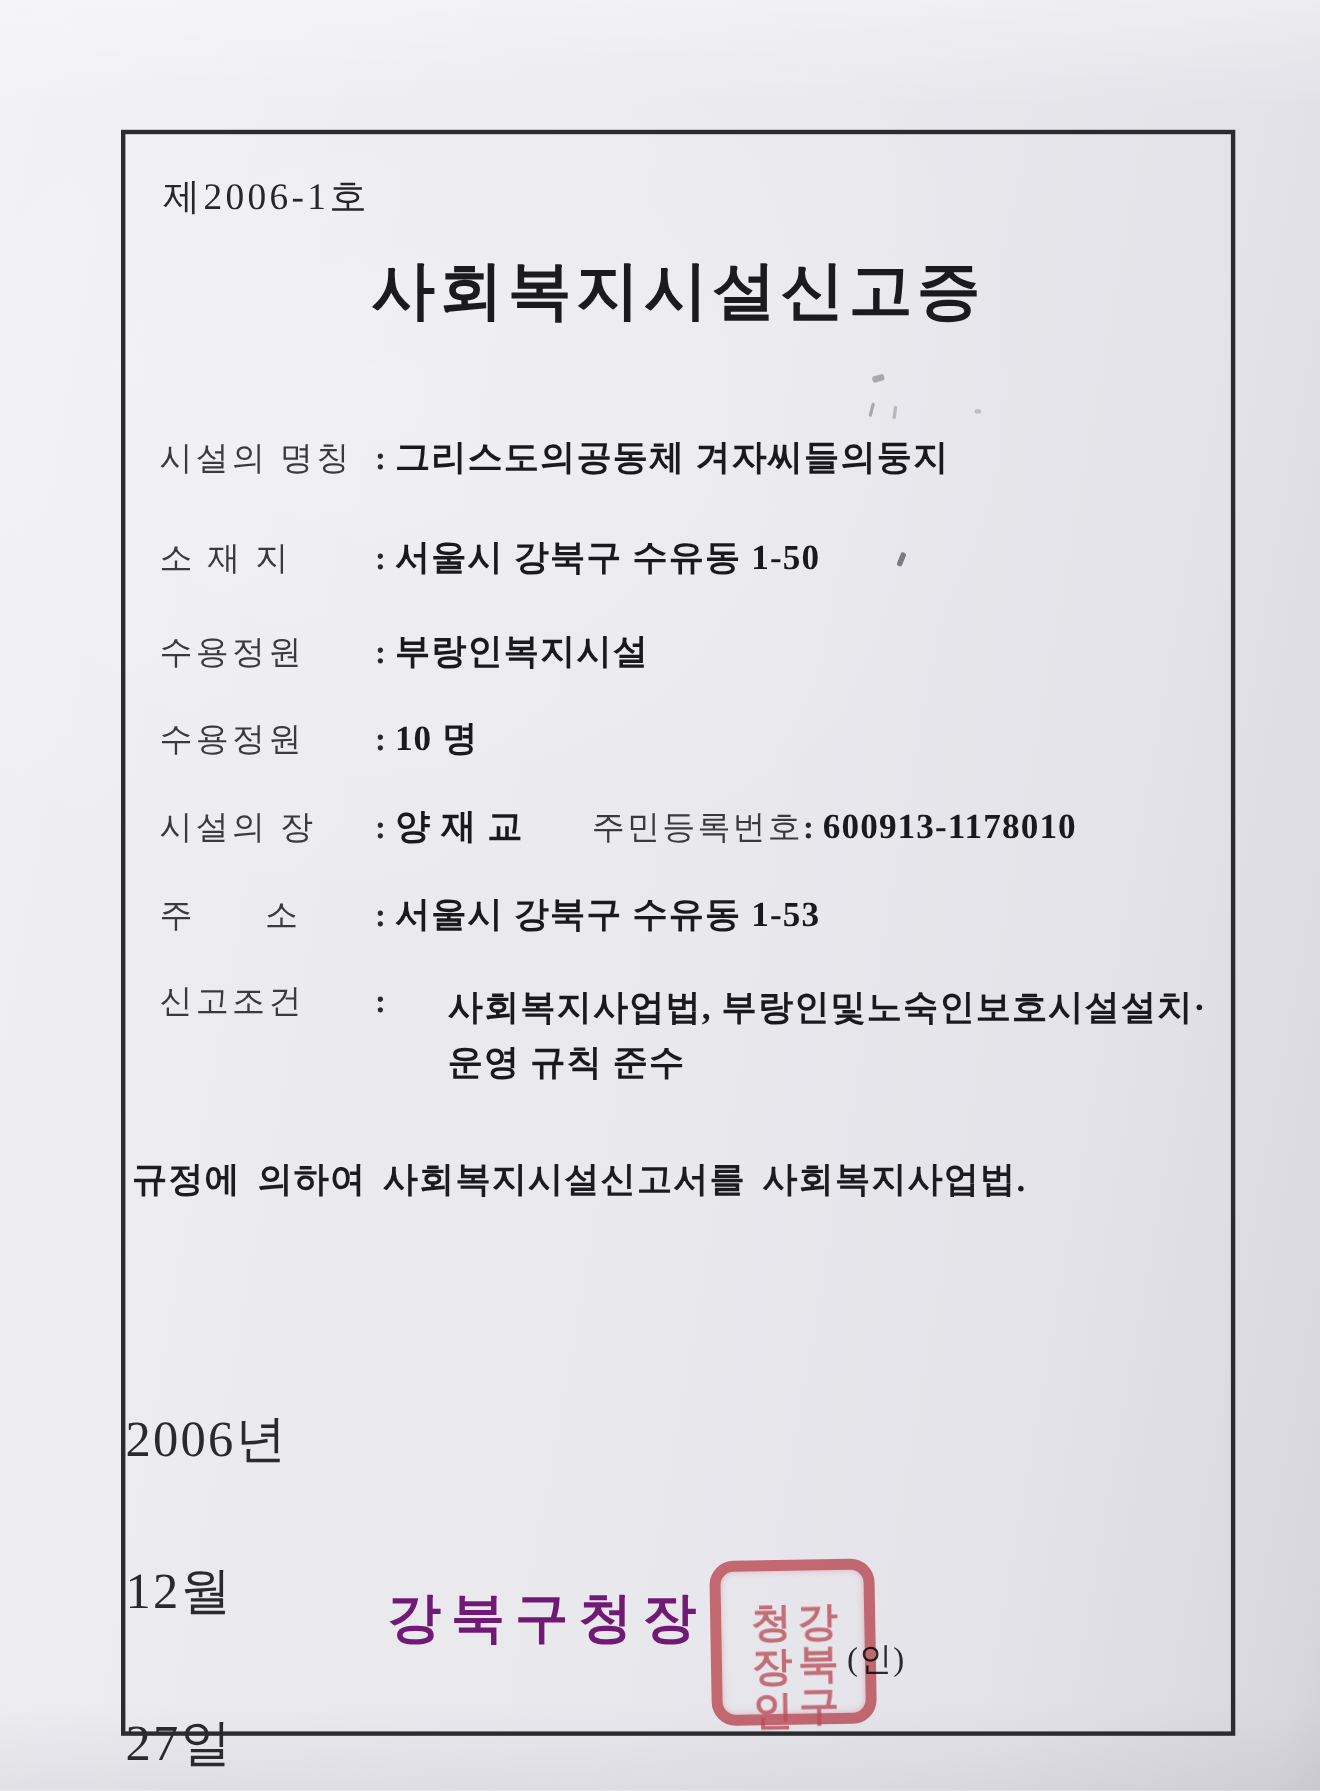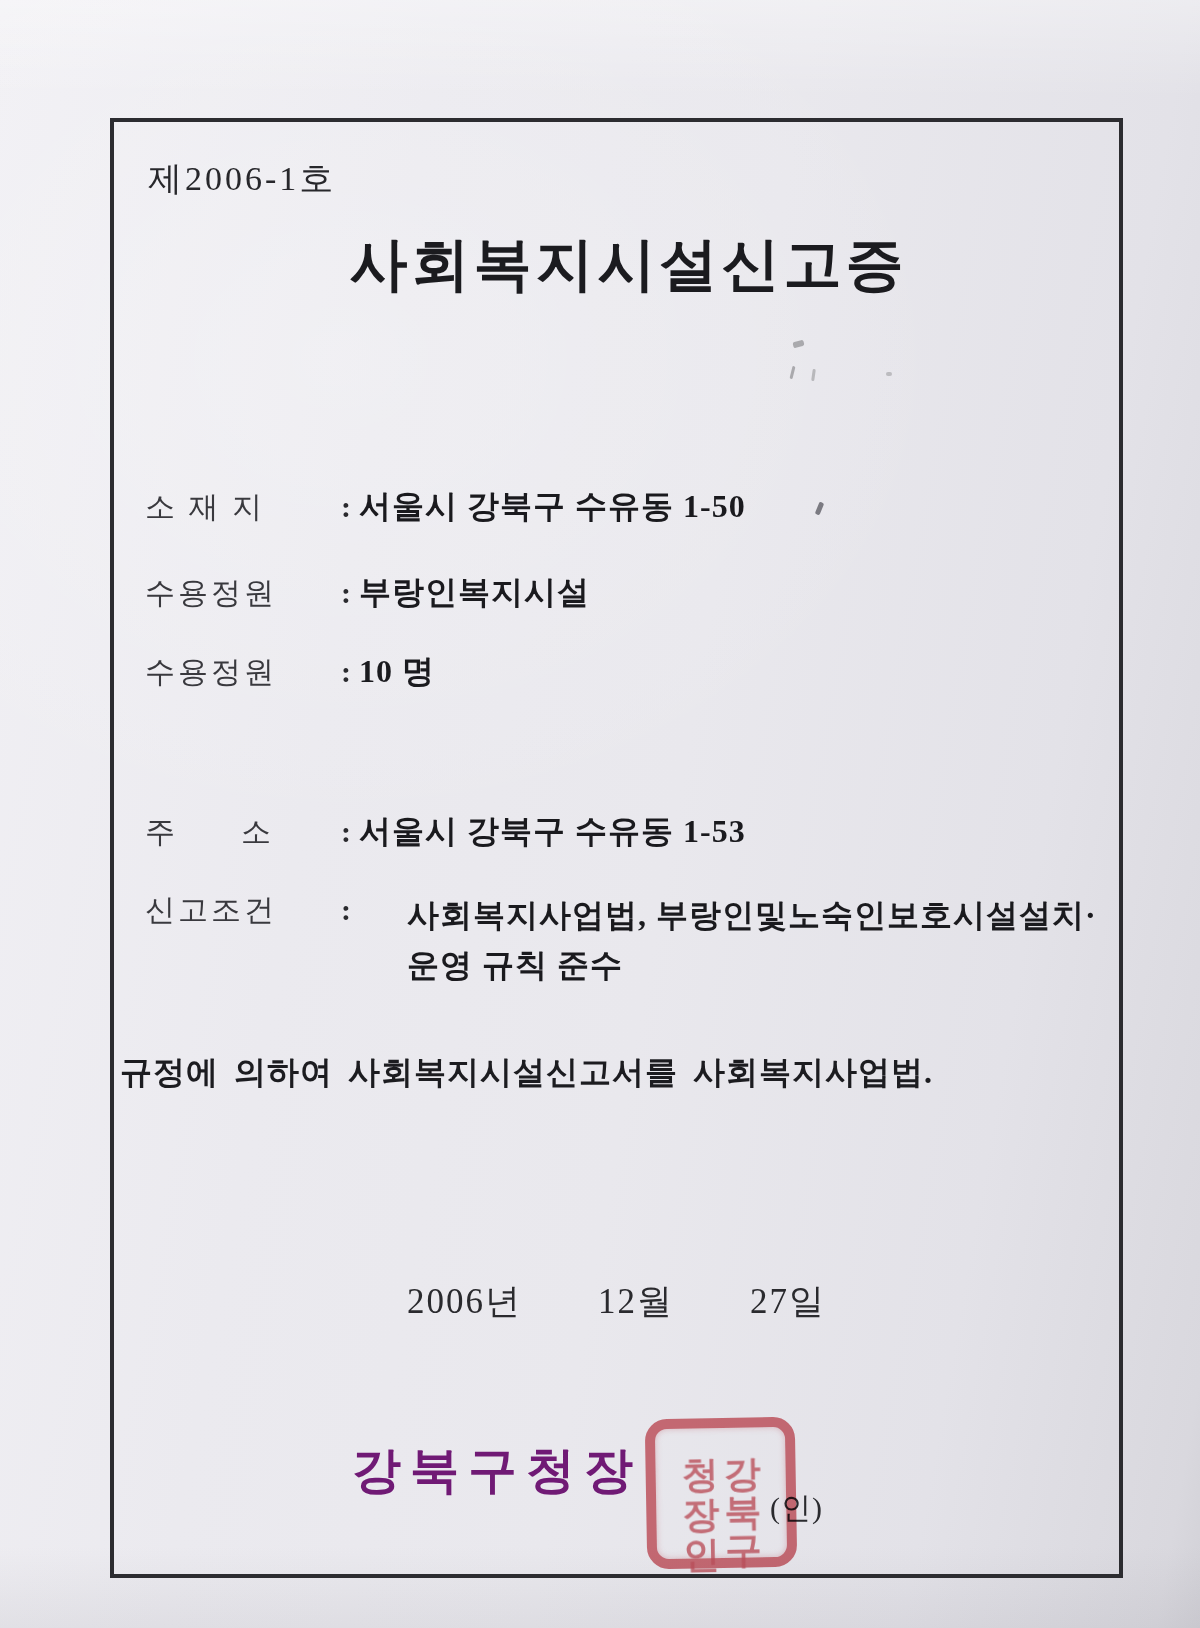--- a/index.html
+++ b/index.html
@@ -20,42 +20,42 @@
     position:absolute;left:110px;top:118px;width:987px;height:1452px;
     border:4px solid #2c2c30;
     padding-left:18px;
   }
   .doc-number{
     position:absolute;left:34px;top:34px;
     font-size:34px;letter-spacing:3px;color:#27272b;
   }
   .title{
     position:absolute;left:0;top:104px;width:100%;text-align:center;
-    font-size:58px;font-weight:bold;letter-spacing:4px;color:#1b1b1f;margin-left:12px;
+    font-size:58px;font-weight:bold;letter-spacing:4px;color:#1b1b1f;
   }
   .field-row{position:absolute;left:31px;right:24px;white-space:nowrap;}
   .flabel{
     display:inline-block;width:196px;font-size:30px;letter-spacing:3px;
     color:#39393e;white-space:pre;
   }
   .colon{font-size:30px;font-weight:bold;color:#2a2a2e;padding:0 4px 0 0;}
   .fvalue{font-size:32px;font-weight:bold;color:#1a1a1e;letter-spacing:1px;}
   .flabel2{font-size:30px;letter-spacing:2px;color:#39393e;margin-left:58px;}
   .fvalue-block{display:inline-block;vertical-align:top;line-height:50px;margin-left:48px;}
   .fvalue-block .fvalue{display:block;}
   .body-par{
     position:absolute;left:6px;top:922px;width:960px;
     font-size:32px;font-weight:bold;color:#1c1c20;letter-spacing:1px;
     line-height:57px;word-spacing:6px;
   }
   .body-line1{padding-left:25px;}
   .date-row{
     position:absolute;left:0;top:1156px;width:100%;
     display:flex;justify-content:center;gap:76px;
-    font-size:35px;color:#2a2a2e;letter-spacing:2px;
+    font-size:46px;color:#2a2a2e;letter-spacing:2px;flex-direction:column;
   }
   .sign-name{
     position:absolute;left:238px;top:1316px;
     font-size:49px;font-weight:bold;letter-spacing:9px;color:#701a75;
   }
   .sign-note{
     position:absolute;left:656px;top:1366px;
     font-size:30px;color:#2a2a2e;letter-spacing:1px;
   }
   .seal{
@@ -83,36 +83,46 @@
 <body>
 
 <div class="sheen"></div>
 
 <div class="frame">
 
   <div class="doc-number">제2006-1호</div>
 
   <div class="title">사회복지시설신고증</div>
 
+  <div class="field-row" style="top:272px">
+    <span class="flabel">시설의 명칭</span><span class="colon">:</span>
+    <span class="fvalue">그리스도의공동체 겨자씨들의둥지</span>
+  </div>
 
   <div class="field-row" style="top:363px">
     <span class="flabel">소 재 지</span><span class="colon">:</span>
     <span class="fvalue">서울시 강북구 수유동 1-50</span>
   </div>
 
   <div class="field-row" style="top:449px">
     <span class="flabel">수용정원</span><span class="colon">:</span>
     <span class="fvalue">부랑인복지시설</span>
   </div>
 
   <div class="field-row" style="top:528px">
     <span class="flabel">수용정원</span><span class="colon">:</span>
     <span class="fvalue">10 명</span>
   </div>
 
+  <div class="field-row" style="top:608px">
+    <span class="flabel">시설의 장</span><span class="colon">:</span>
+    <span class="fvalue">양 재 교</span>
+    <span class="flabel2">주민등록번호</span><span class="colon">:</span>
+    <span class="fvalue">600913-1178010</span>
+  </div>
 
   <div class="field-row" style="top:688px">
     <span class="flabel">주      소</span><span class="colon">:</span>
     <span class="fvalue">서울시 강북구 수유동 1-53</span>
   </div>
 
   <div class="field-row" style="top:768px">
     <span class="flabel">신고조건</span><span class="colon">:</span>
     <span class="fvalue-block">
       <span class="fvalue">사회복지사업법, 부랑인및노숙인보호시설설치·</span>

